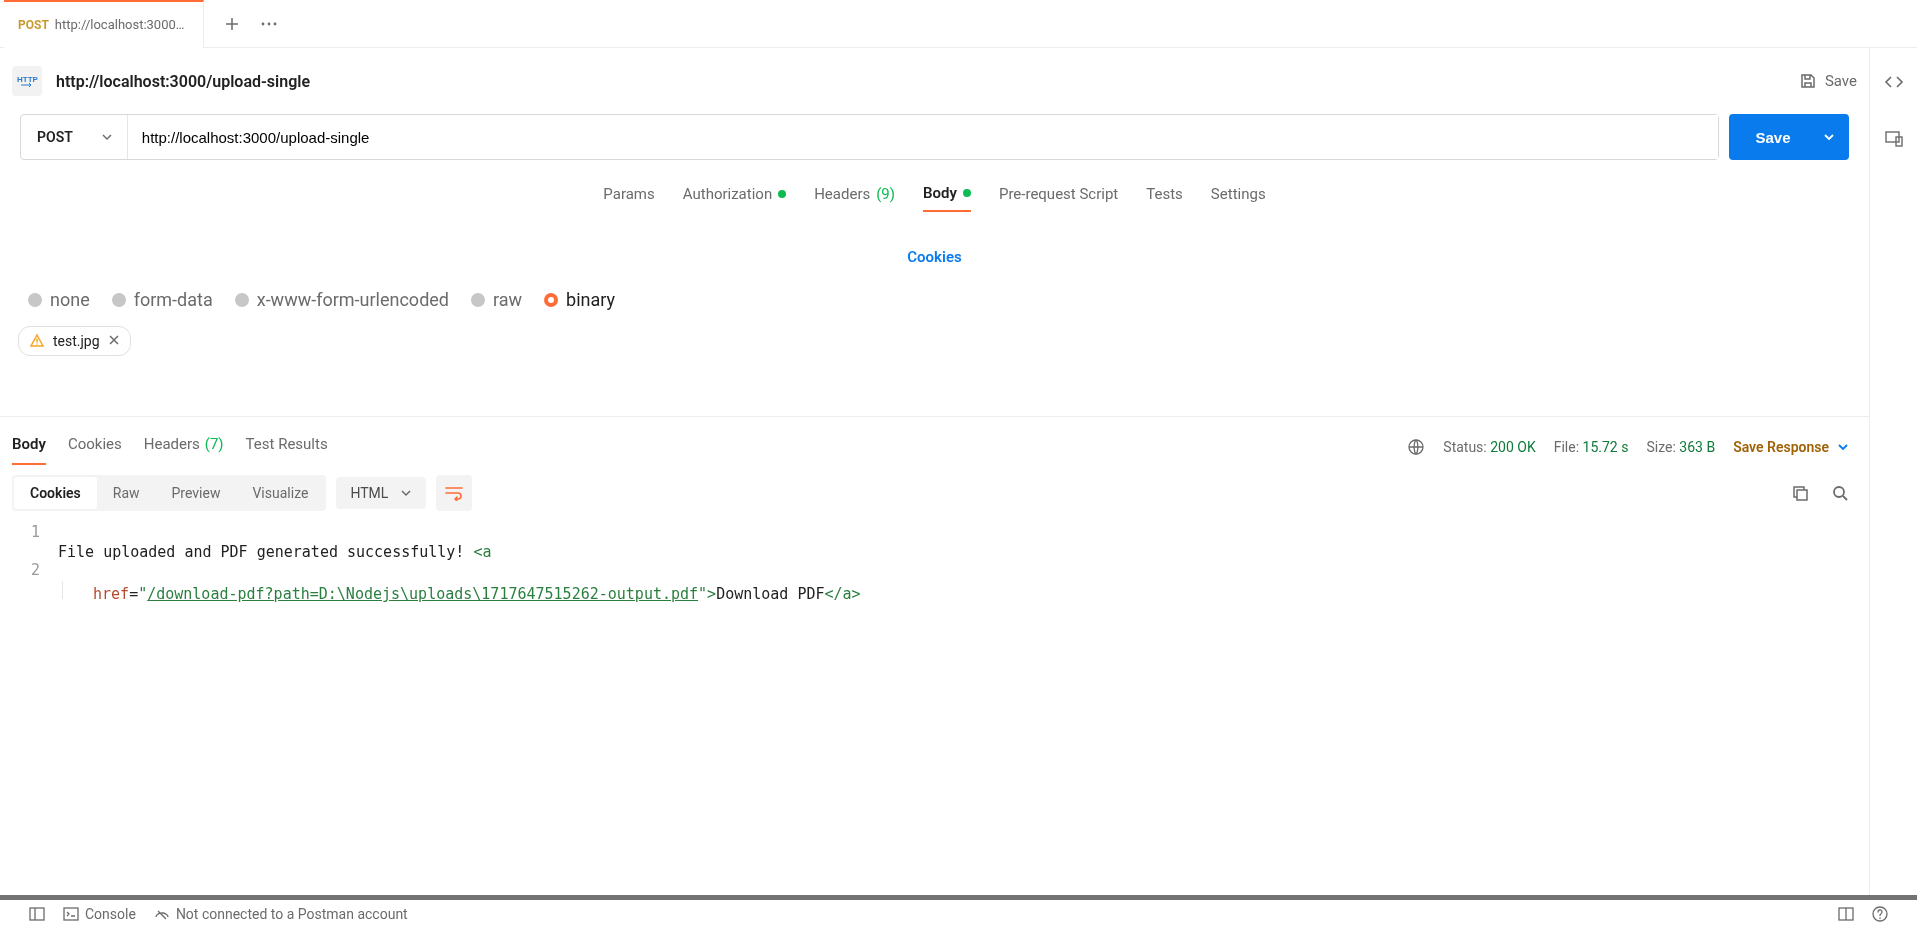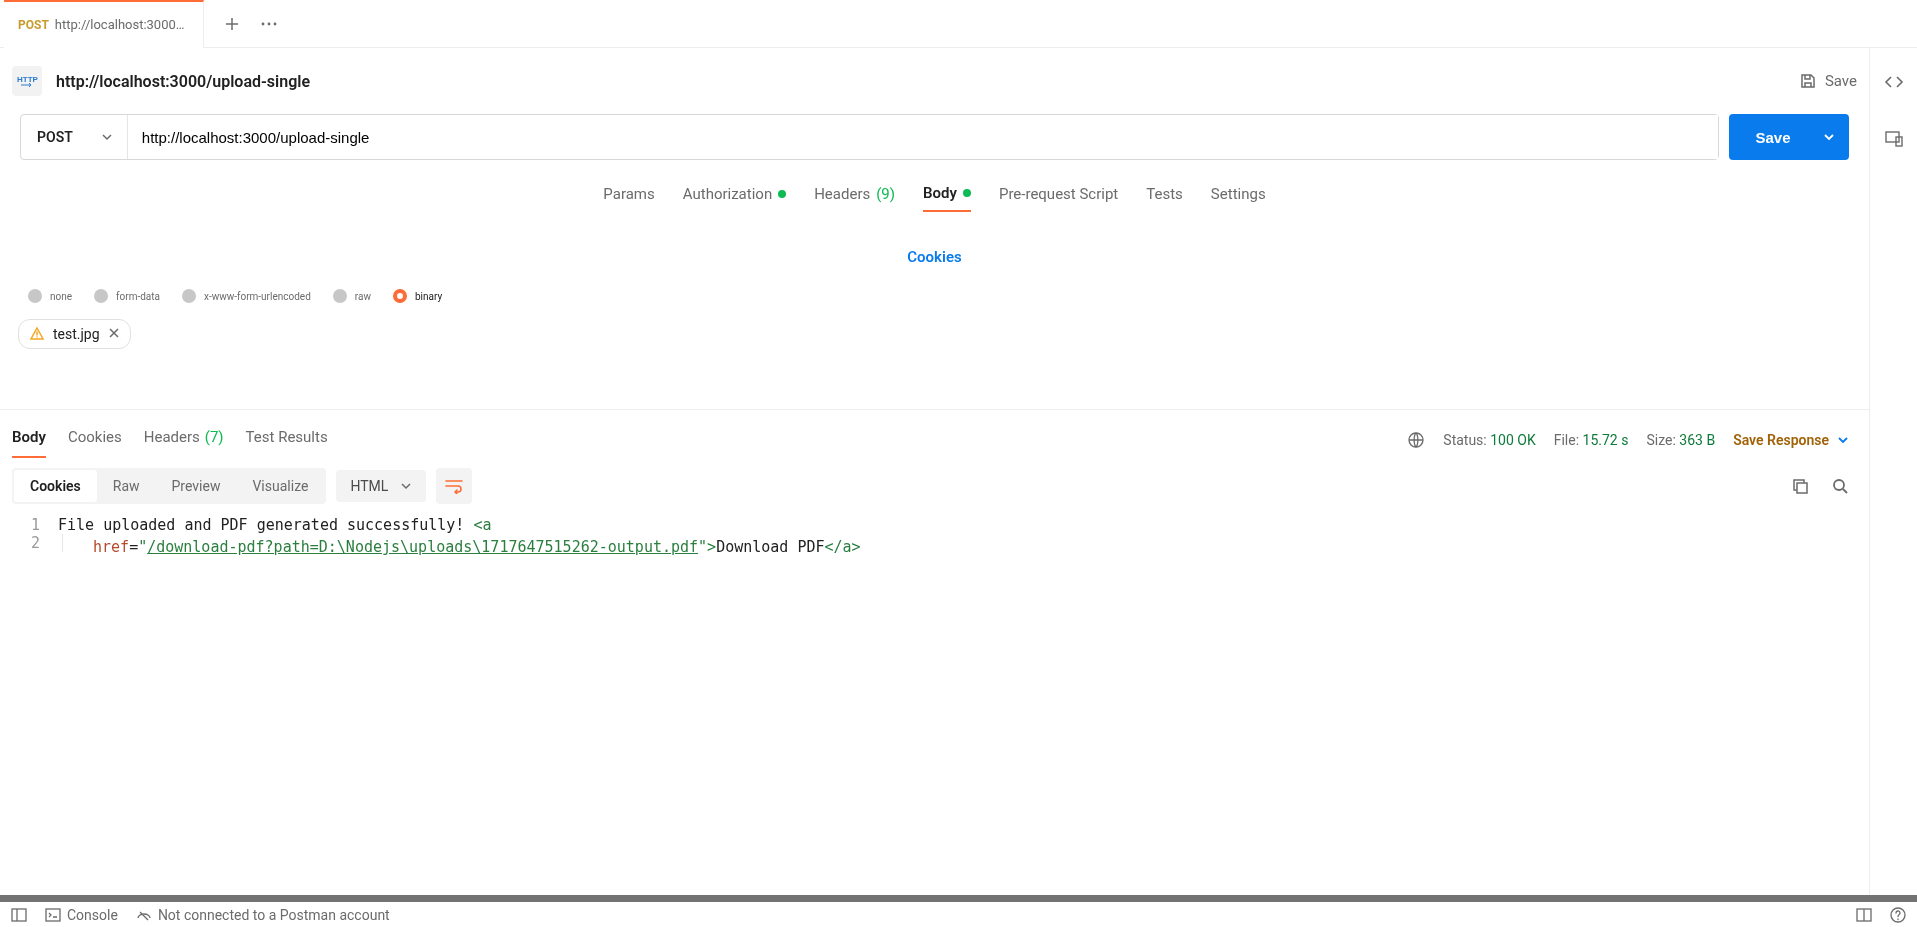--- a/index.html
+++ b/index.html
@@ -195,21 +195,21 @@
     font-weight: 600;
     cursor: pointer;
     padding: 8px 0;
   }
   
   .body-types {
     display: flex;
     align-items: center;
     gap: 22px;
     padding: 14px 20px 2px 28px;
-    font-size: 10px;
+    font-size: 18px;
     color: #6b6b6b;
   }
   .radio-item {
     display: flex;
     align-items: center;
     gap: 8px;
     cursor: pointer;
   }
   .radio-circle {
     width: 14px; height: 14px;
@@ -334,36 +334,36 @@
     display: flex;
   }
   .gutter {
     width: 52px;
     text-align: right;
     color: #9a9a9a;
     padding-right: 18px;
     user-select: none;
     flex-shrink: 0;
   }
-  .code-content { white-space: pre; }
+  .code-content { white-space: pre; margin-top: 20px; }
   .indent-guide { border-left: 1px solid #e7e7e7; display: inline-block; height: 100%; margin-left: 4px; margin-right: 30px;}
   .tok-tag { color: #2a7f3f; }
   .tok-attr { color: #b54b2d; }
   .tok-str { color: #2a7f3f; text-decoration: underline; }
   .tok-text { color: #212121; }
   
   .status-bar {
     position: fixed;
     left: 0; right: 0; bottom: 0;
     height: 32px;
-    border-top: 7px solid #737373;
+    border-top: 5px solid #737373;
     background: #fff;
     display: flex;
     align-items: center;
-    padding: 0 11px;
+    padding: 0 29px;
     gap: 18px;
     font-size: 14px;
     color: #6b6b6b;
   }
   .status-bar .spacer { flex:1; }
   .ico { display:inline-flex; align-items:center; }
 </style>
 </head>
 <body>
 
@@ -519,21 +519,21 @@
             <span>Test Results</span>
           </div>
       </div>
       <div class="resp-meta">
         <span class="ico">
           <svg width="18" height="18" viewBox="0 0 18 18" fill="none" stroke="#6b6b6b" stroke-width="1.3">
               <circle cx="9" cy="9" r="7"></circle>
               <path d="M2 9h14M9 2c2.5 2.5 2.5 11.5 0 14M9 2c-2.5 2.5-2.5 11.5 0 14"></path>
             </svg>
         </span>
-        <span><span>Status:</span> <span class="meta-val">100 OK</span></span>
+        <span><span>Status:</span> <span class="meta-val">200 OK</span></span>
         <span><span>File:</span> <span class="meta-val">15.72 s</span></span>
         <span><span>Size:</span> <span class="meta-val">363 B</span></span>
         <span class="save-response">
           <span>Save Response</span>
           <svg width="12" height="8" viewBox="0 0 12 8" fill="none" stroke="#097bed" stroke-width="1.8">
               <path d="M2 2l4 4 4-4"></path>
             </svg>
         </span>
       </div>
     </div>

